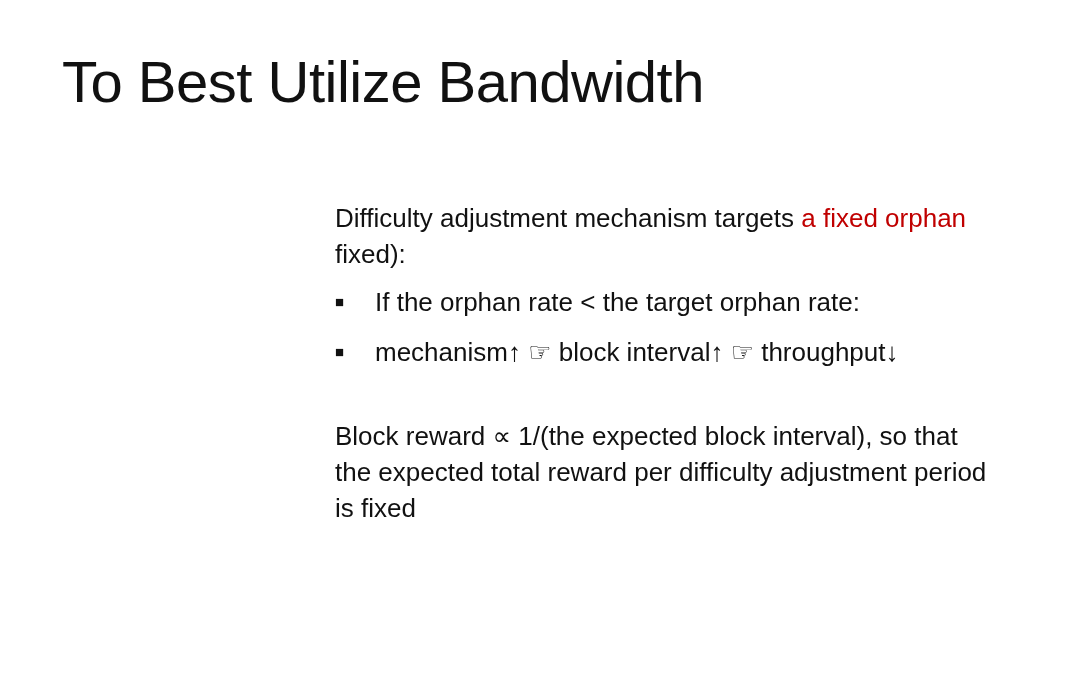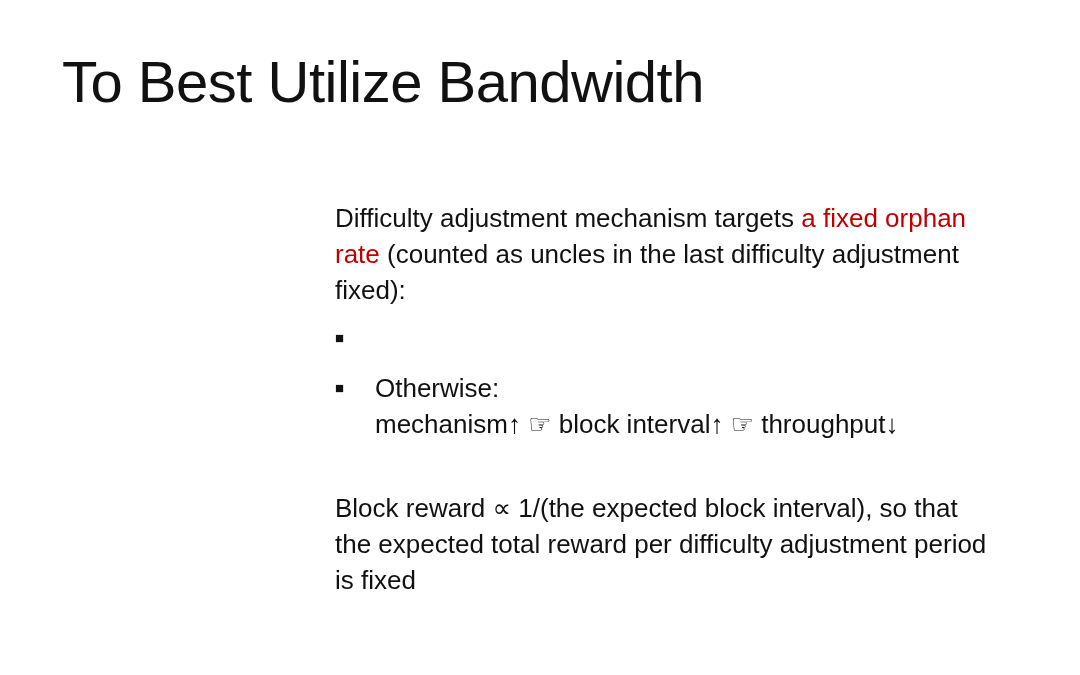--- a/index.html
+++ b/index.html
@@ -52,36 +52,35 @@
 <body>
 
 <div class="slide">
 
   <h1 class="title">To Best Utilize Bandwidth</h1>
 
   <div class="content">
 
     <div class="intro">
       <div class="line"><span>Difficulty adjustment mechanism targets </span><span class="red">a fixed orphan</span></div>
-      <div class="line"><span class="red">rate</span><span> (counted as uncles in the last difficulty adjustment</span></div>
       <div class="line"><span>fixed):</span></div>
     </div>
 
     <div class="bullets">
 
       <div class="bullet-item">
         <span class="bullet-marker">■</span>
         <div class="bullet-text">
+          <div class="line">If the orphan rate &lt; the target orphan rate:</div>
         </div>
       </div>
 
       <div class="bullet-item">
         <span class="bullet-marker">■</span>
         <div class="bullet-text">
-          <div class="line">Otherwise:</div>
           <div class="line">mechanism↑ ☞ block interval↑ ☞ throughput↓</div>
         </div>
       </div>
 
     </div>
 
     <div class="footer-para">
       <div class="line">Block reward ∝ 1/(the expected block interval), so that</div>
       <div class="line">the expected total reward per difficulty adjustment period</div>
       <div class="line">is fixed</div>

